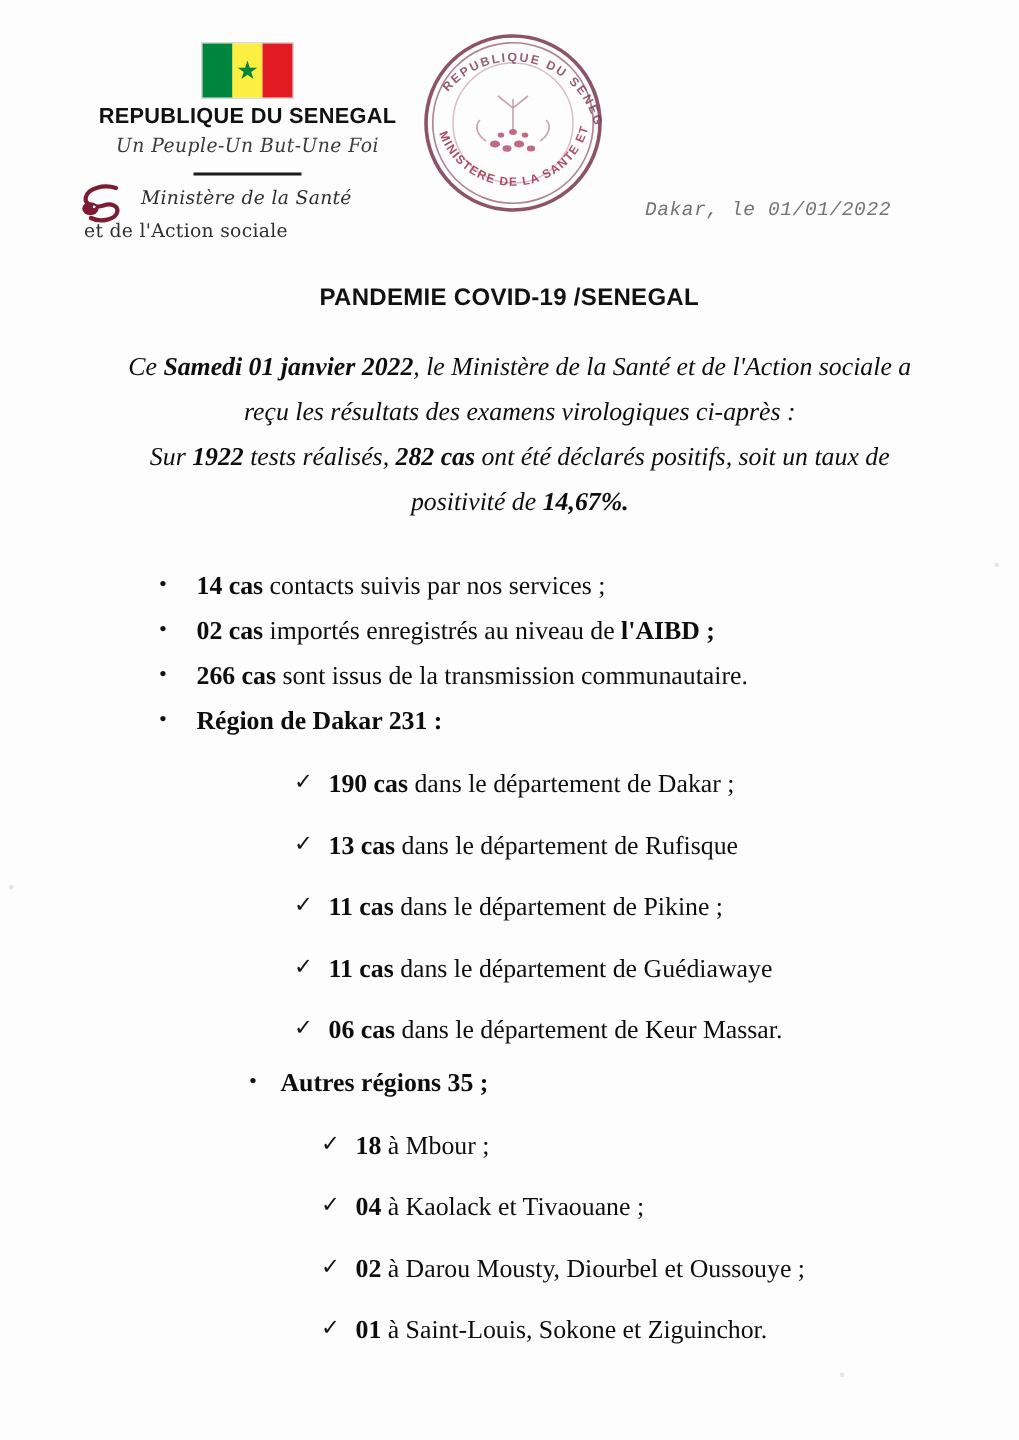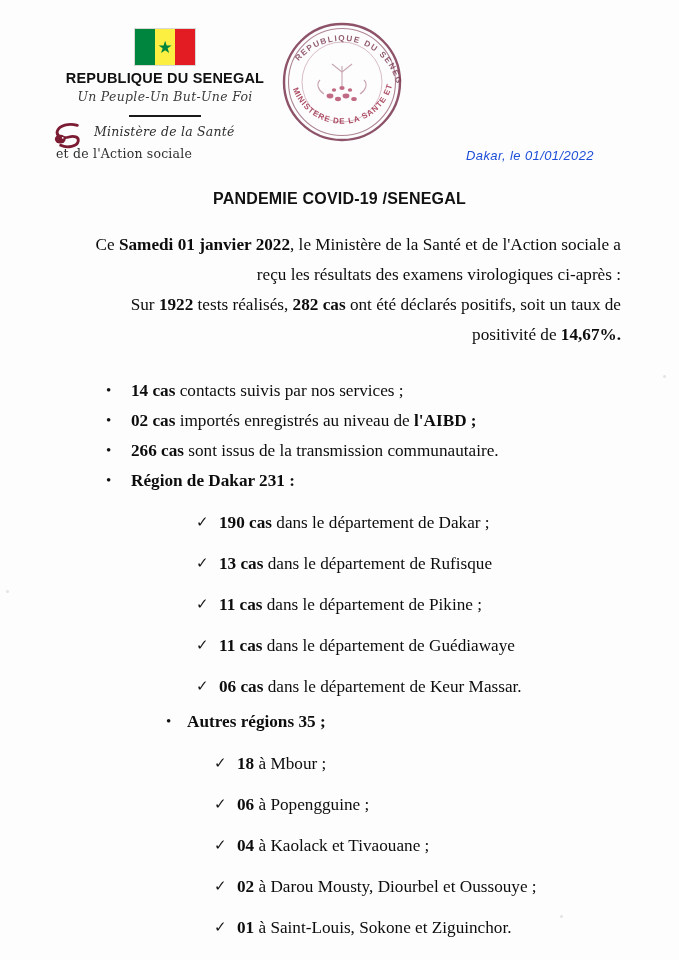--- a/index.html
+++ b/index.html
@@ -125,25 +125,25 @@
     top: 8px;
     width: 140px;
     height: 145px;
     opacity: 0.92;
   }
 
   
   .date-line {
     position: absolute;
     right: 85px;
-    top: 148px;
-    font-family: Liberation Sans, sans-serif;
+    top: 132px;
+    font-family: Liberation Mono, monospace;
     font-style: italic;
     font-size: 13px;
-    color: #1d4ed8;
+    color: #737373;
     white-space: nowrap;
     letter-spacing: 0.4px;
   }
 
   
   .title-main {
     text-align: center;
     font-family: "Liberation Sans", "DejaVu Sans", sans-serif;
     font-weight: bold;
     font-size: 16px;
@@ -163,22 +163,23 @@
   .title-sub span {
     text-decoration: underline;
     text-underline-offset: 3px;
   }
 
   
   .body-text {
     margin: 22px 58px 0 72px;
     font-size: 17.2px;
     line-height: 30px;
-    text-align: right;
+    text-align: center;
     color: #0d0d0d;
+    font-style: italic;
   }
   .body-text p { margin: 0; }
   b, strong { font-weight: bold; }
 
   
   .list-main {
     margin: 26px 0 0 0;
     padding: 0;
     list-style: none;
   }
@@ -330,21 +331,20 @@
     <li class="li-check"><b>11 cas</b><span> dans le département de Guédiawaye</span></li>
     <li class="li-check"><b>06 cas</b><span> dans le département de Keur Massar.</span></li>
   </ul>
 
   <ul class="list-main" style="margin-top:6px">
     <li class="li-main indented"><b>Autres régions 35 ;</b></li>
   </ul>
 
   <ul class="list-check">
     <li class="li-check deep"><b>18</b><span> à Mbour ;</span></li>
-    <li class="li-check deep"><b>06</b><span> à Popengguine ;</span></li>
     <li class="li-check deep"><b>04</b><span> à Kaolack et Tivaouane ;</span></li>
     <li class="li-check deep"><b>02</b><span> à Darou Mousty, Diourbel et Oussouye ;</span></li>
     <li class="li-check deep"><b>01</b><span> à Saint-Louis, Sokone et Ziguinchor.</span></li>
   </ul>
 
   <div class="speck" style="left:663px;top:375px;width:3px;height:3px;"></div>
   <div class="speck" style="left:6px;top:590px;width:3px;height:3px;"></div>
 
   <div class="speck" style="left:560px;top:915px;width:3px;height:3px;"></div>
 </div>

